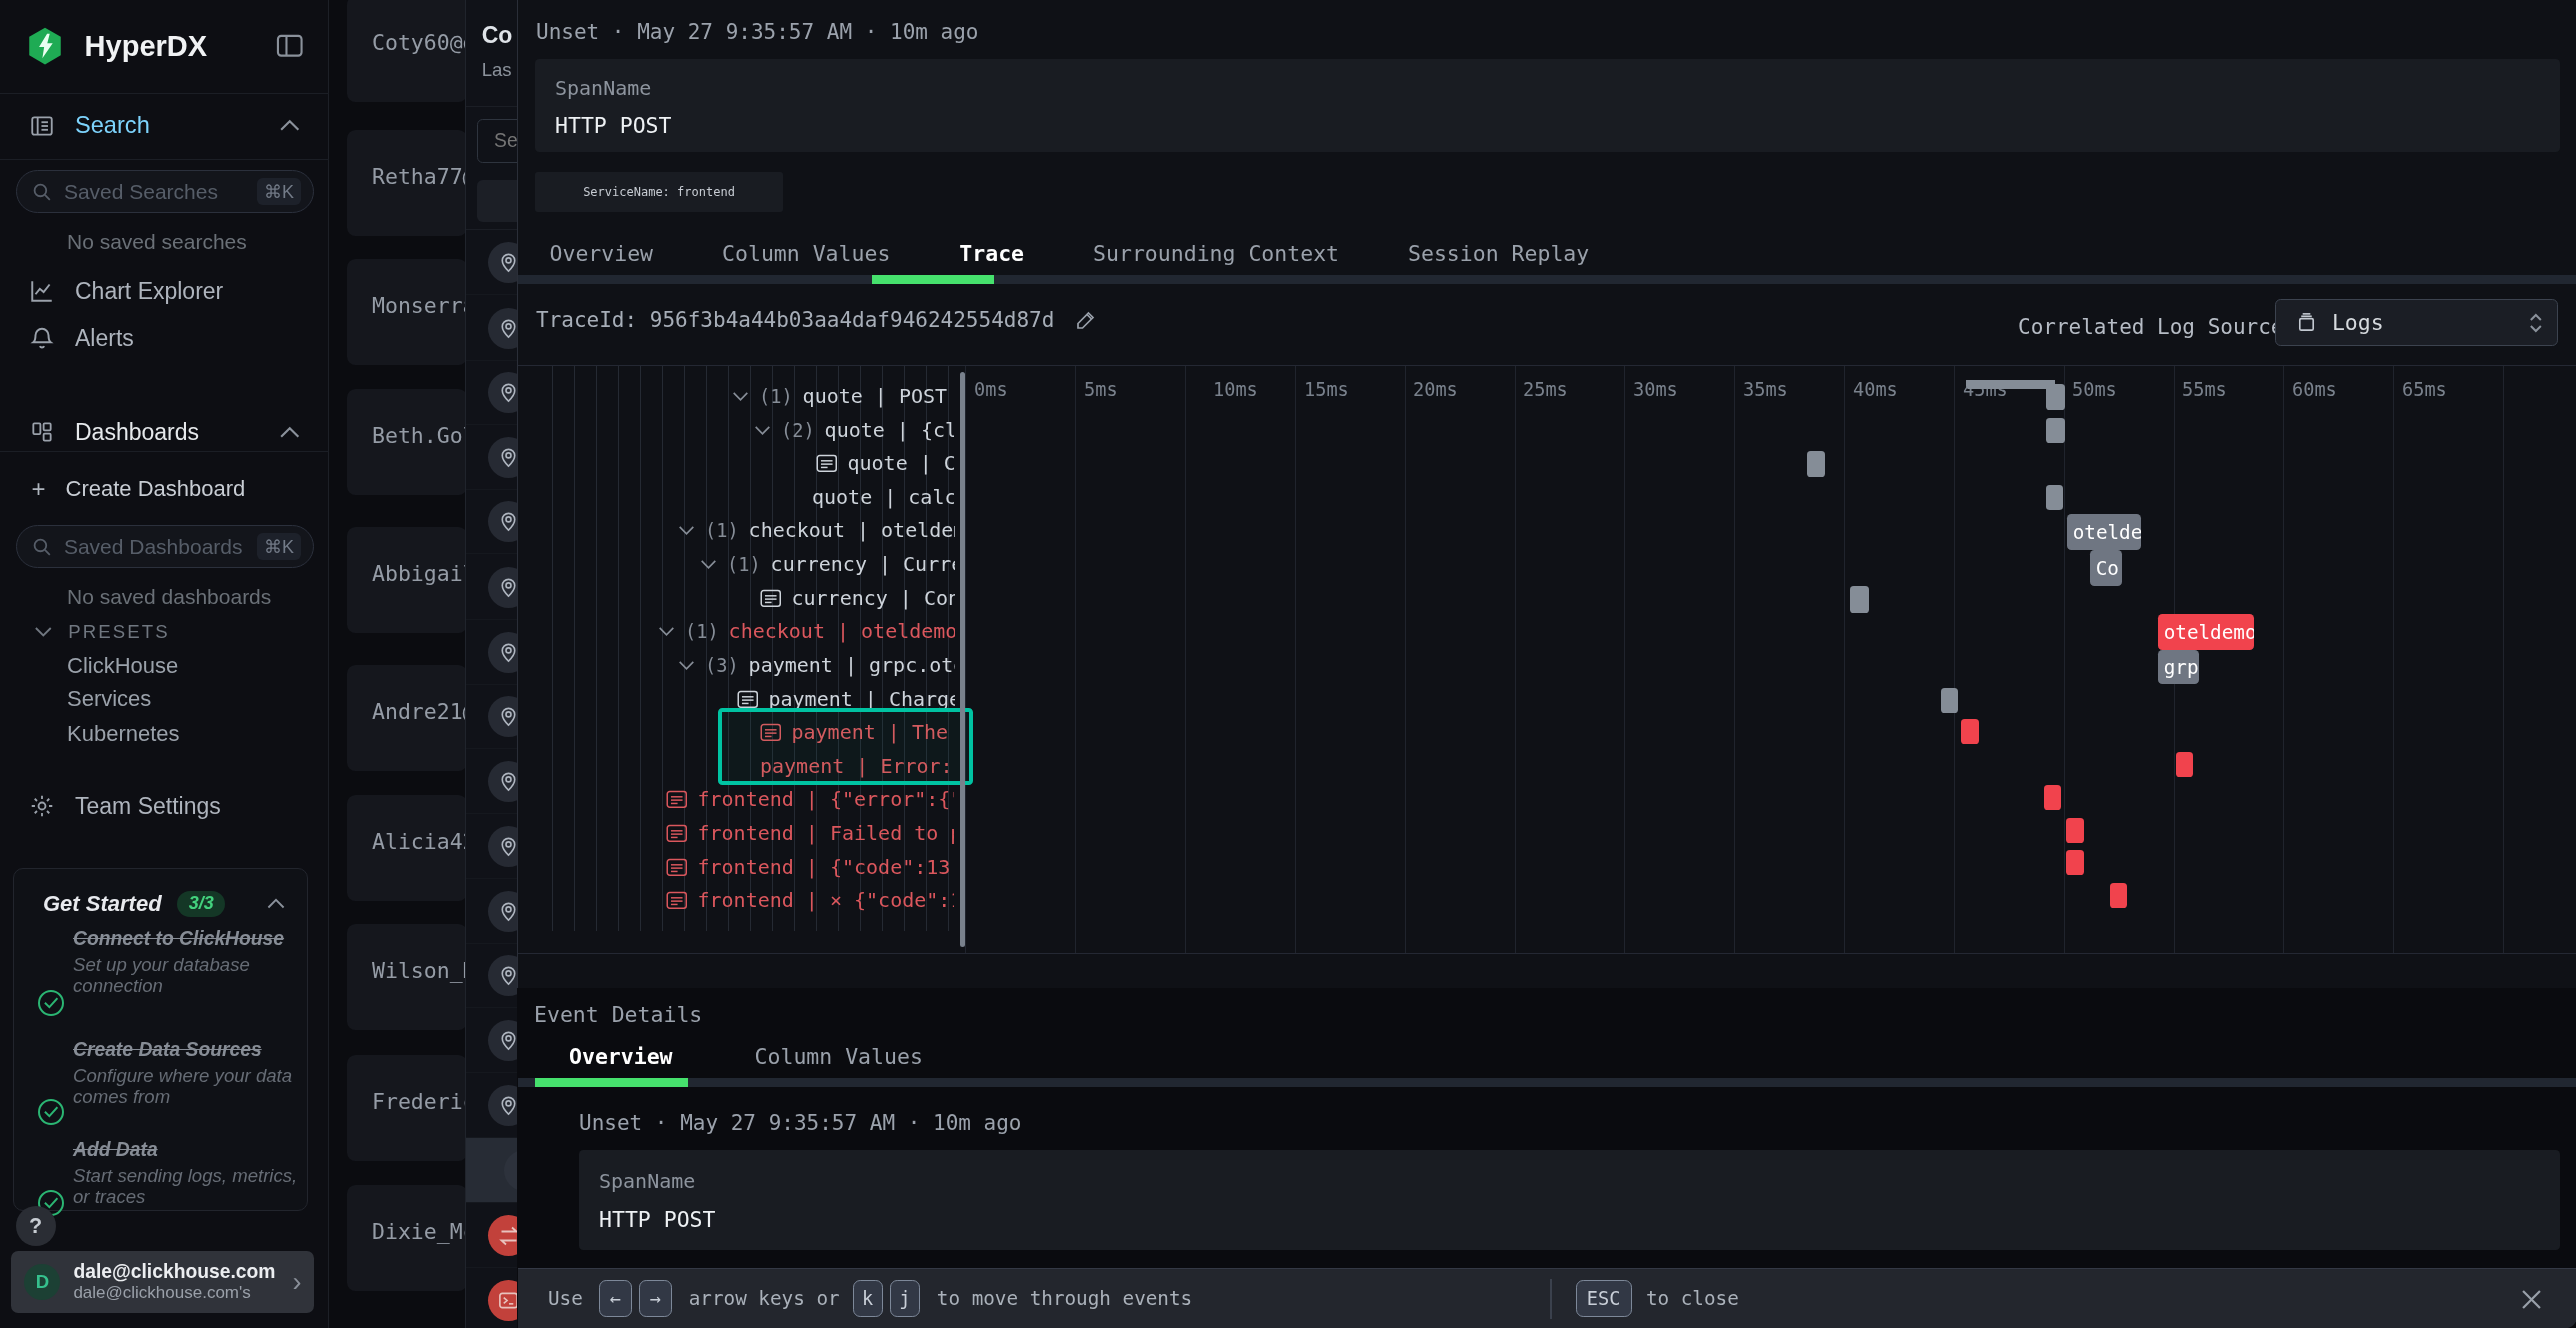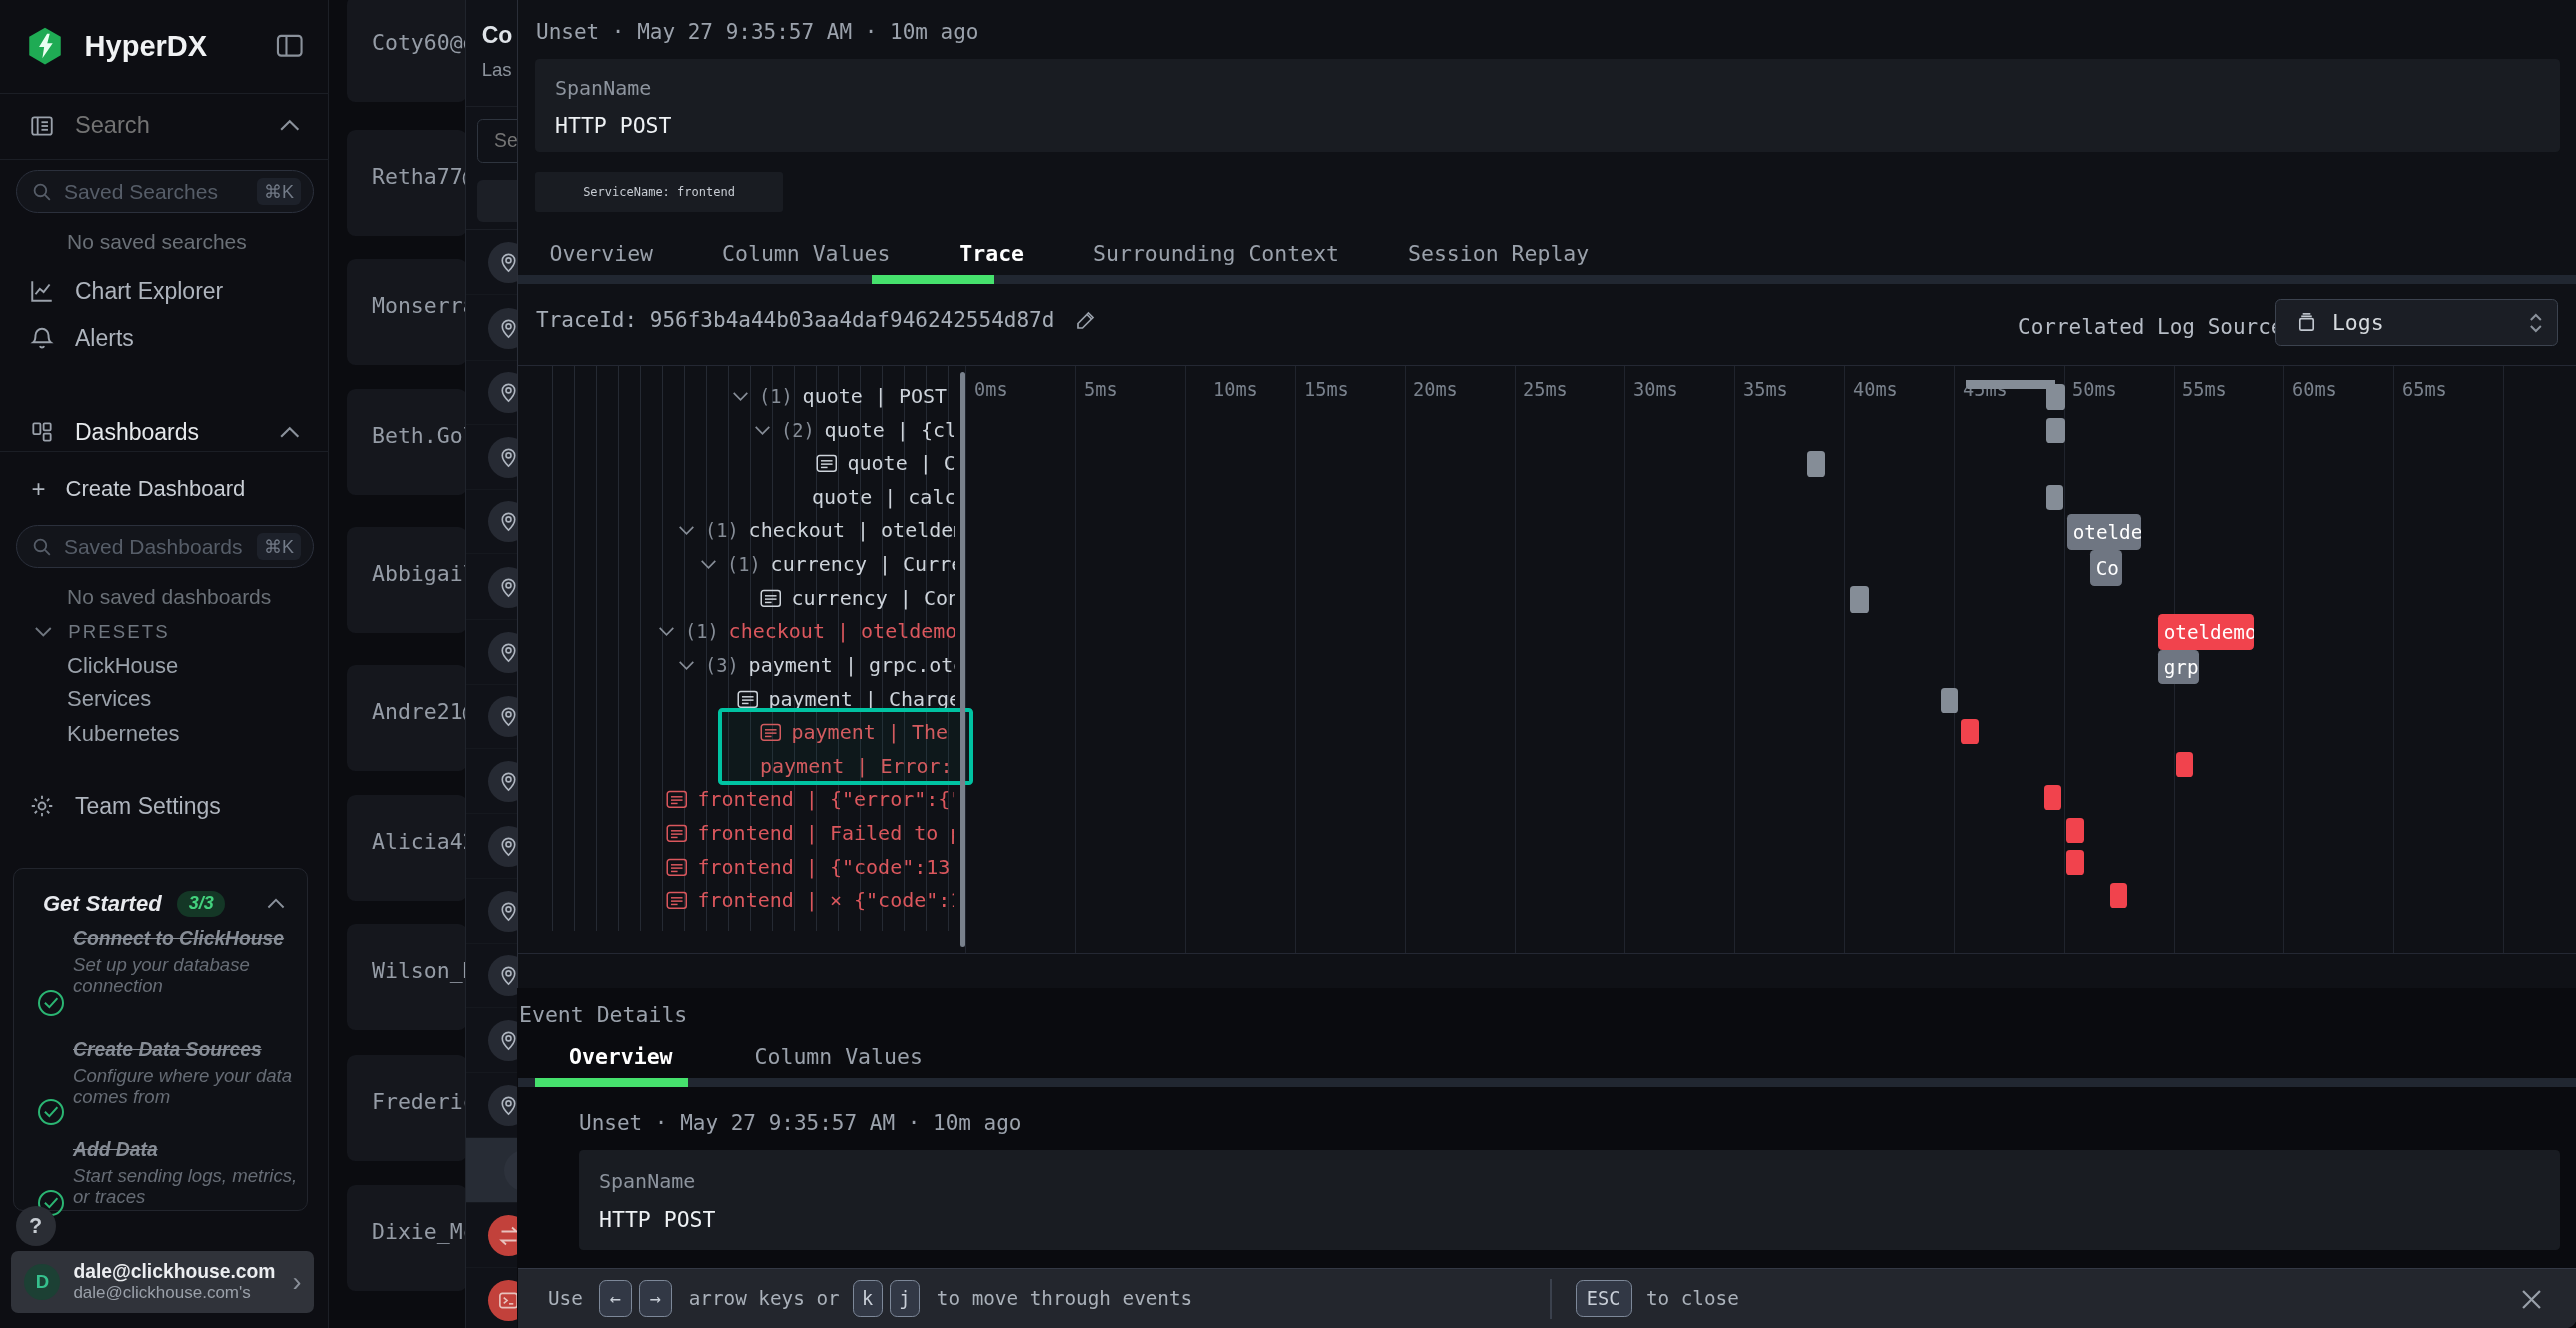--- a/index.html
+++ b/index.html
@@ -105,21 +105,21 @@
     <div class="side-row" style="top:94px; height:63px; padding:0 29px;">
       <span style="margin-right:20px;">
         <svg width="26" height="26" viewBox="0 0 24 24" fill="none" stroke="#9aa1ab" stroke-width="1.7">
             <rect x="3" y="4" width="18" height="16" rx="2"></rect>
             <line x1="8" y1="4" x2="8" y2="20"></line>
             <line x1="11.5" y1="8.5" x2="17.5" y2="8.5"></line>
             <line x1="11.5" y1="12" x2="17.5" y2="12"></line>
             <line x1="11.5" y1="15.5" x2="17.5" y2="15.5"></line>
           </svg>
       </span>
-      <span class="side-label" style="font-size:23.6px; color:#737373; flex:1;">Search</span>
+      <span class="side-label" style="font-size:23.6px; color:#7dd3fc; flex:1;">Search</span>
       <span>
           <svg width="21.5" height="13" viewBox="0 0 20 12" fill="none" stroke="#8a919b" stroke-width="2">
             <polyline points="2,10 10,2 18,10"></polyline>
           </svg>
         </span>
     </div>
     <div class="hline" style="top:159px;"></div>
 
     <div class="pill" style="top:170px;">
       <span style="margin-right:11.4px;">
@@ -710,21 +710,21 @@
       <div class="bar red" style="left:1548px; top:452px; width:18px; height:25px;"></div>
       <div class="bar red" style="left:1548px; top:484px; width:18px; height:25px;"></div>
       <div class="bar red" style="left:1592px; top:517px; width:17px; height:25px;"></div>
 
       <div id="select-box"></div>
       <div id="tree-scrollbar"></div>
     </div>
 
     <div class="divider" style="top:953px;"></div>
 
-    <div class="abs mono" style="left:1px; top:1002px; font-size:21.5px; color:#9aa1ab;">Event Details</div>
+    <div class="abs mono" style="left:16px; top:1002px; font-size:21.5px; color:#9aa1ab;">Event Details</div>
     <div class="abs" style="left:51px; top:1039px; height:34px; display:flex; align-items:center; gap:82px;">
       <span class="tab active">Overview</span>
       <span class="tab">Column Values</span>
     </div>
     <div class="tab-rail" style="top:1078px;">
       <span class="seg" style="left:17px; width:153px;"></span>
     </div>
 
     <div class="abs status-line" style="left:61px; top:1111px;">Unset · May 27 9:35:57 AM · 10m ago</div>
     <div class="panel-card" style="left:61px; top:1150px; width:1981px; height:100px;">

